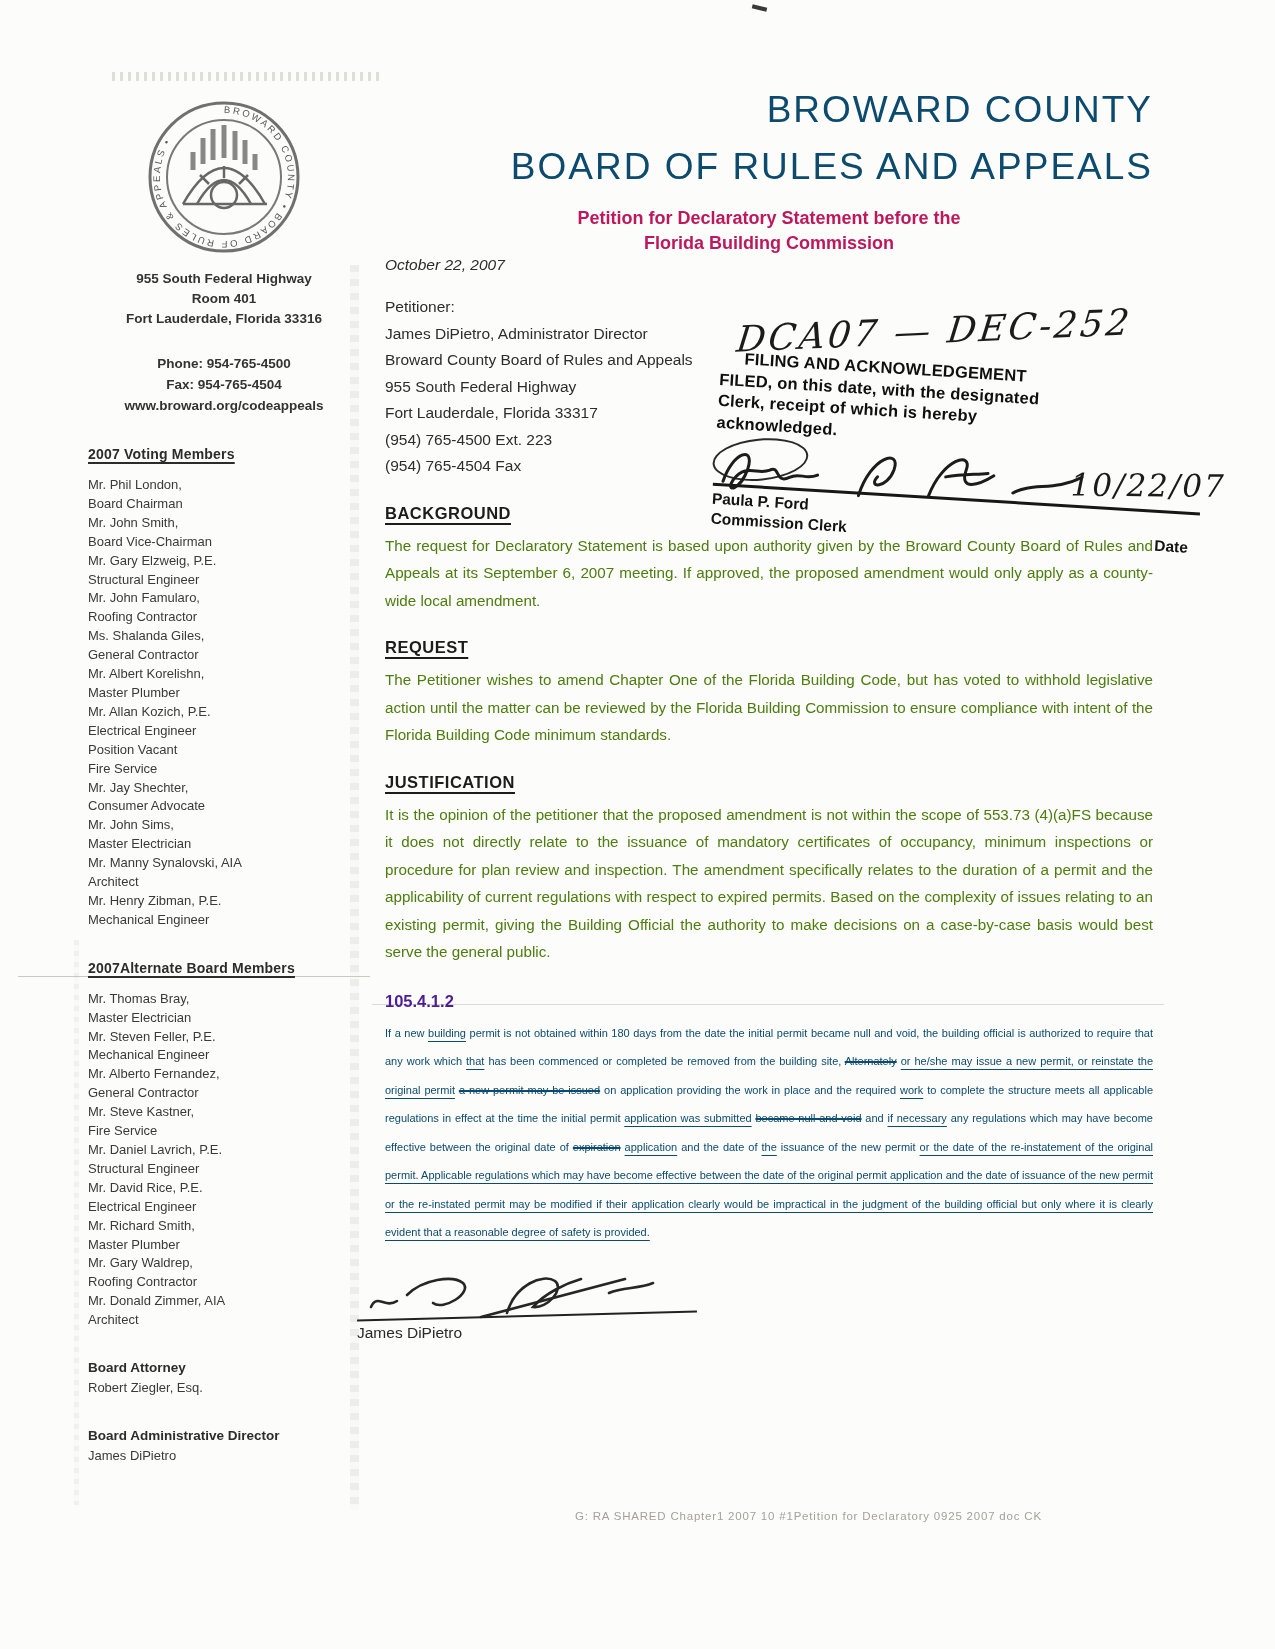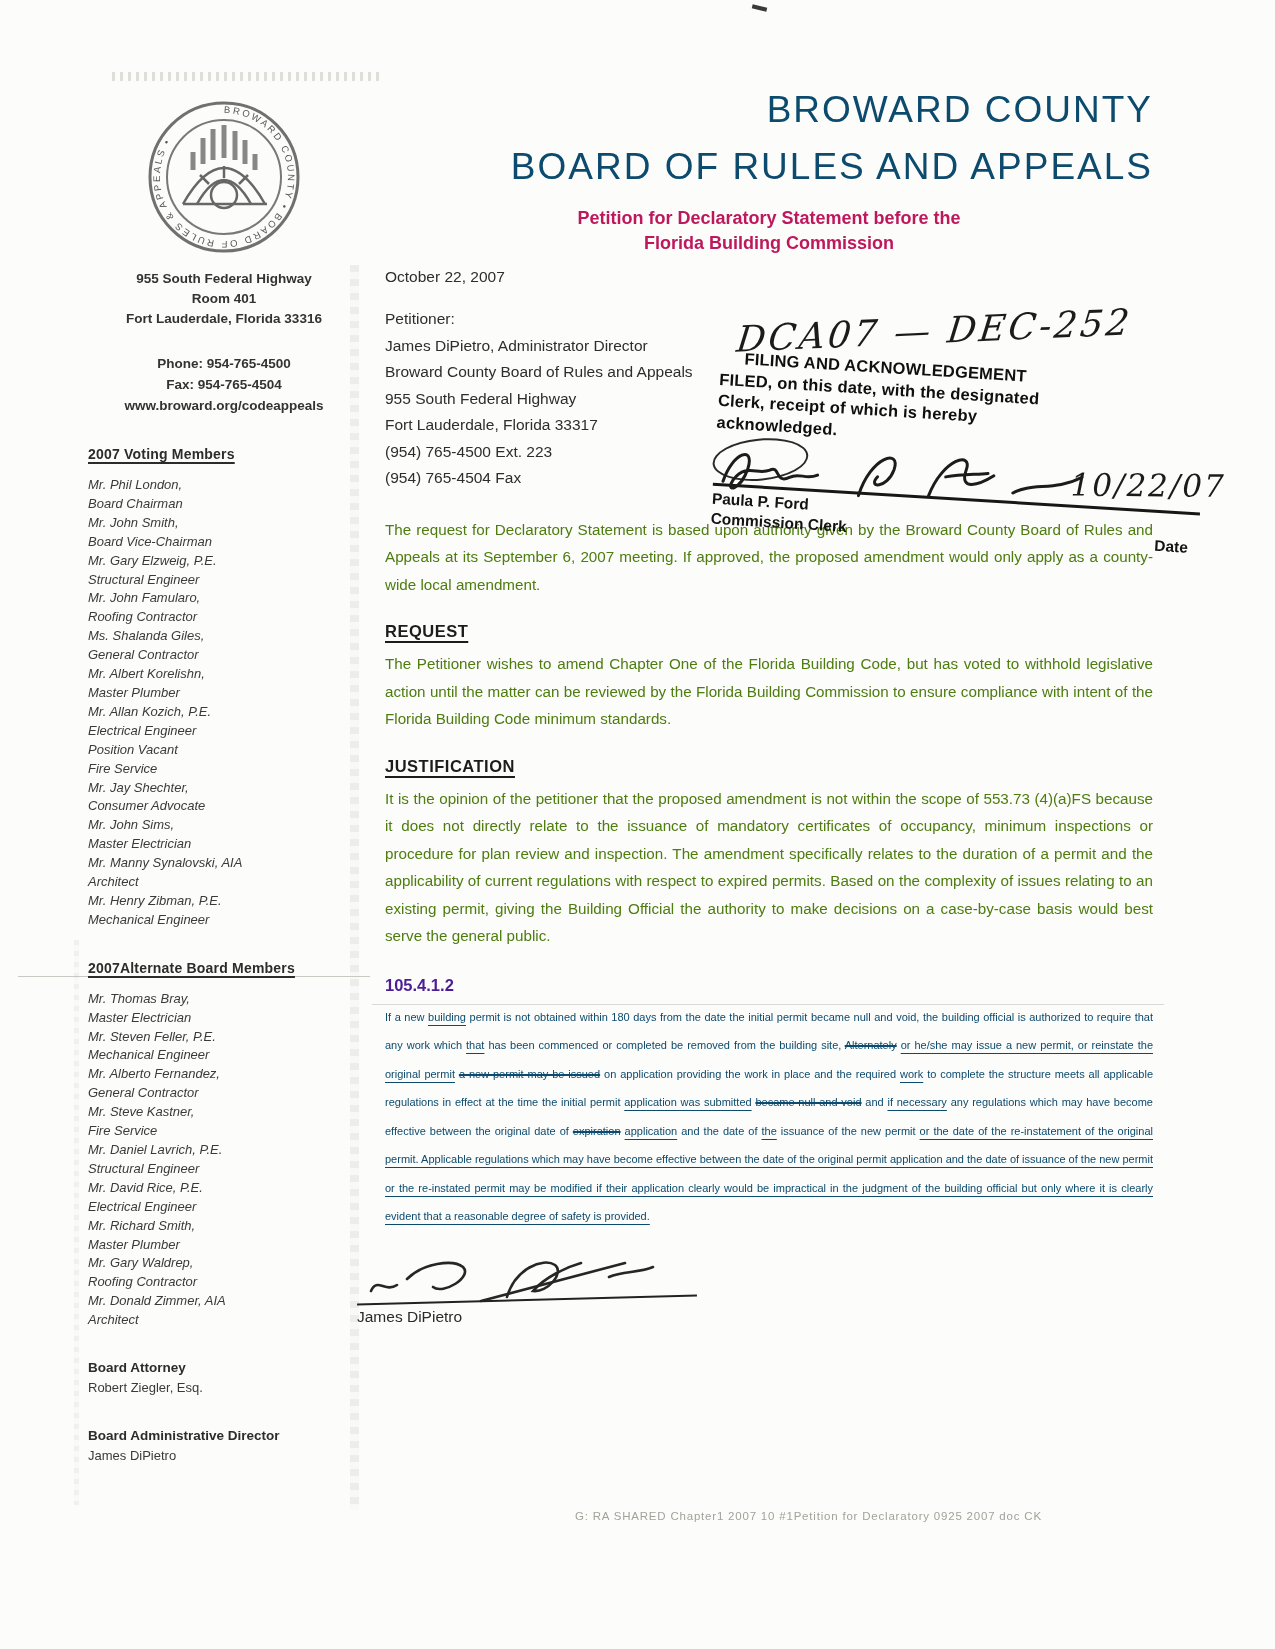--- a/index.html
+++ b/index.html
@@ -20,29 +20,29 @@
     background:repeating-linear-gradient(180deg,#efefec 0 5px,#f9f9f7 5px 11px);opacity:.9;}
   .line-alt{position:absolute;left:18px;top:976px;width:352px;border-top:1.5px solid #c9c9c4;}
   .line-main{position:absolute;left:372px;top:1004px;width:792px;border-top:1px solid #dadad5;}
   
   .sidebar{position:absolute;left:88px;top:98px;width:272px;font-size:13px;color:#3a3a3a;}
   .seal-wrap{text-align:center;}
   .addr{font-weight:bold;text-align:center;line-height:20px;margin-top:10px;font-size:13.5px;color:#333;}
   .contact{font-weight:bold;text-align:center;line-height:21px;margin-top:24px;font-size:13.5px;color:#333;}
   .side-heading{font-weight:bold;font-size:14px;margin:30px 0 14px;color:#2c2c2c;
     text-decoration:underline;text-decoration-thickness:1.5px;text-underline-offset:3px;letter-spacing:.2px;}
-  .member > div{line-height:18.9px;font-style:italic;}
+  .member > div{line-height:18.9px;}
   .side-bold{font-weight:bold;margin-top:30px;font-size:13.5px;color:#2c2c2c;}
   .side-name{line-height:20px;margin-top:3px;}
   
   .main{position:absolute;left:385px;top:86px;width:768px;}
   .doc-title{text-align:right;font-size:37px;line-height:47px;letter-spacing:2px;color:#0c4a6e;font-weight:400;}
   .doc-title2{margin-top:10px;}
   .doc-subtitle{text-align:center;font-weight:bold;font-size:18px;line-height:25px;margin-top:16px;color:#be185d;}
-  .date-line{margin-top:12px;font-size:15.5px;}
+  .date-line{font-size:15.5px;font-style:italic;}
   .pet-block{margin-top:20px;font-size:15.5px;line-height:26.5px;}
   .section{margin-top:24px;}
   .section-heading{font-weight:bold;font-size:16.5px;letter-spacing:.5px;color:#1c1c1c;margin-bottom:9px;
     text-decoration:underline;text-decoration-thickness:2px;text-underline-offset:4px;}
   .section-body{font-size:15.2px;line-height:27.5px;text-align:justify;color:#4d7c0f;}
   .code-ref{font-weight:bold;font-size:16.5px;margin:26px 0 8px;color:#4c1d95;}
   .amend{font-size:11px;line-height:28.5px;text-align:justify;color:#0c4a6e;}
   .seg-u{text-decoration:underline;text-decoration-thickness:1.3px;text-underline-offset:3.5px;}
   .seg-s{text-decoration:line-through;text-decoration-thickness:1.5px;}
   .seg-n{}
@@ -231,20 +231,21 @@
           <div>James DiPietro, Administrator Director</div>
           <div>Broward County Board of Rules and Appeals</div>
           <div>955 South Federal Highway</div>
           <div>Fort Lauderdale, Florida 33317</div>
           <div>(954) 765-4500 Ext. 223</div>
           <div>(954) 765-4504 Fax</div>
         </div>
     </div>
 
     <div class="section">
+      <div class="section-heading">BACKGROUND</div>
       <div class="section-body">The request for Declaratory Statement is based upon authority given by the Broward County Board of Rules and Appeals at its September 6, 2007 meeting.  If approved, the proposed amendment would only apply as a county-wide local amendment.</div>
     </div>
 
     <div class="section">
       <div class="section-heading">REQUEST</div>
       <div class="section-body">The Petitioner wishes to amend Chapter One of the Florida Building Code, but has voted to withhold legislative action until the matter can be reviewed by the Florida Building Commission to ensure compliance with intent of the Florida Building Code minimum standards.</div>
     </div>
 
     <div class="section">
       <div class="section-heading">JUSTIFICATION</div>

